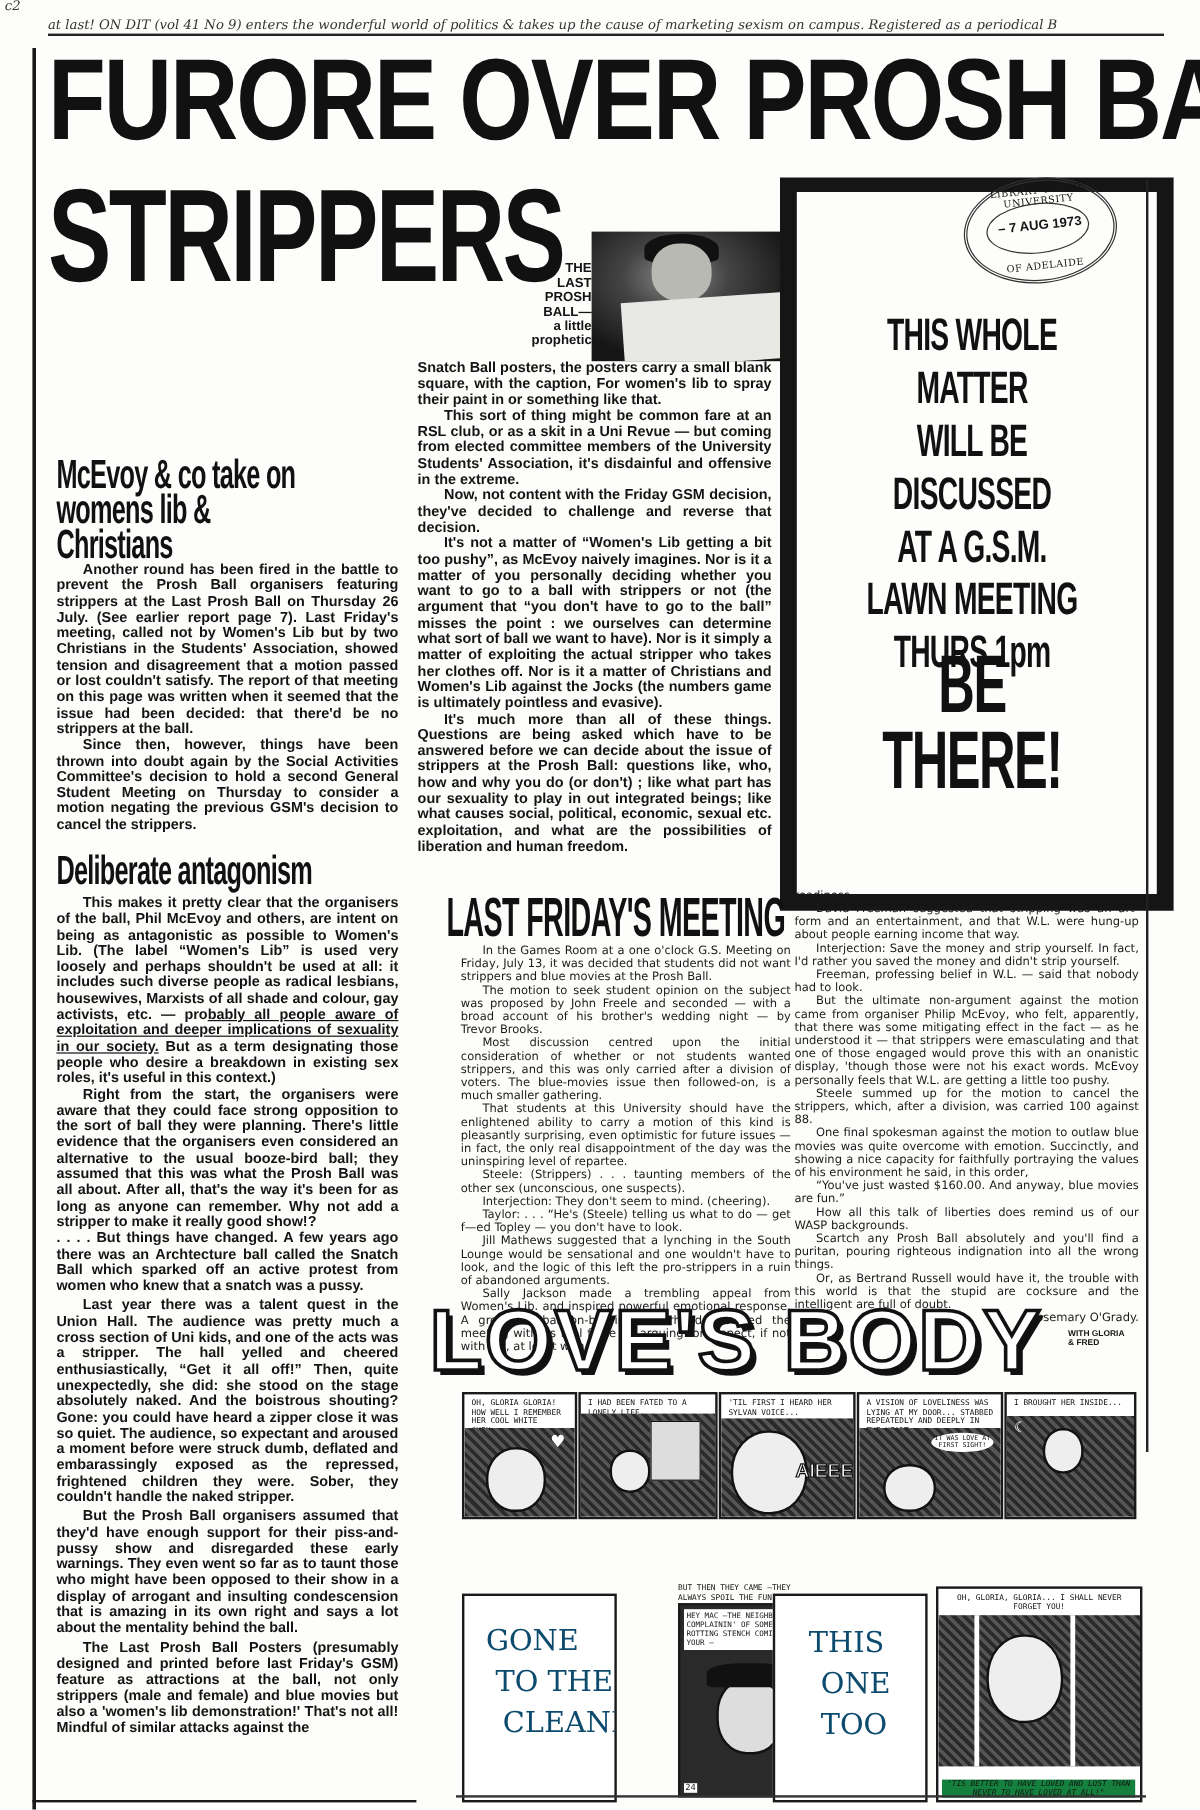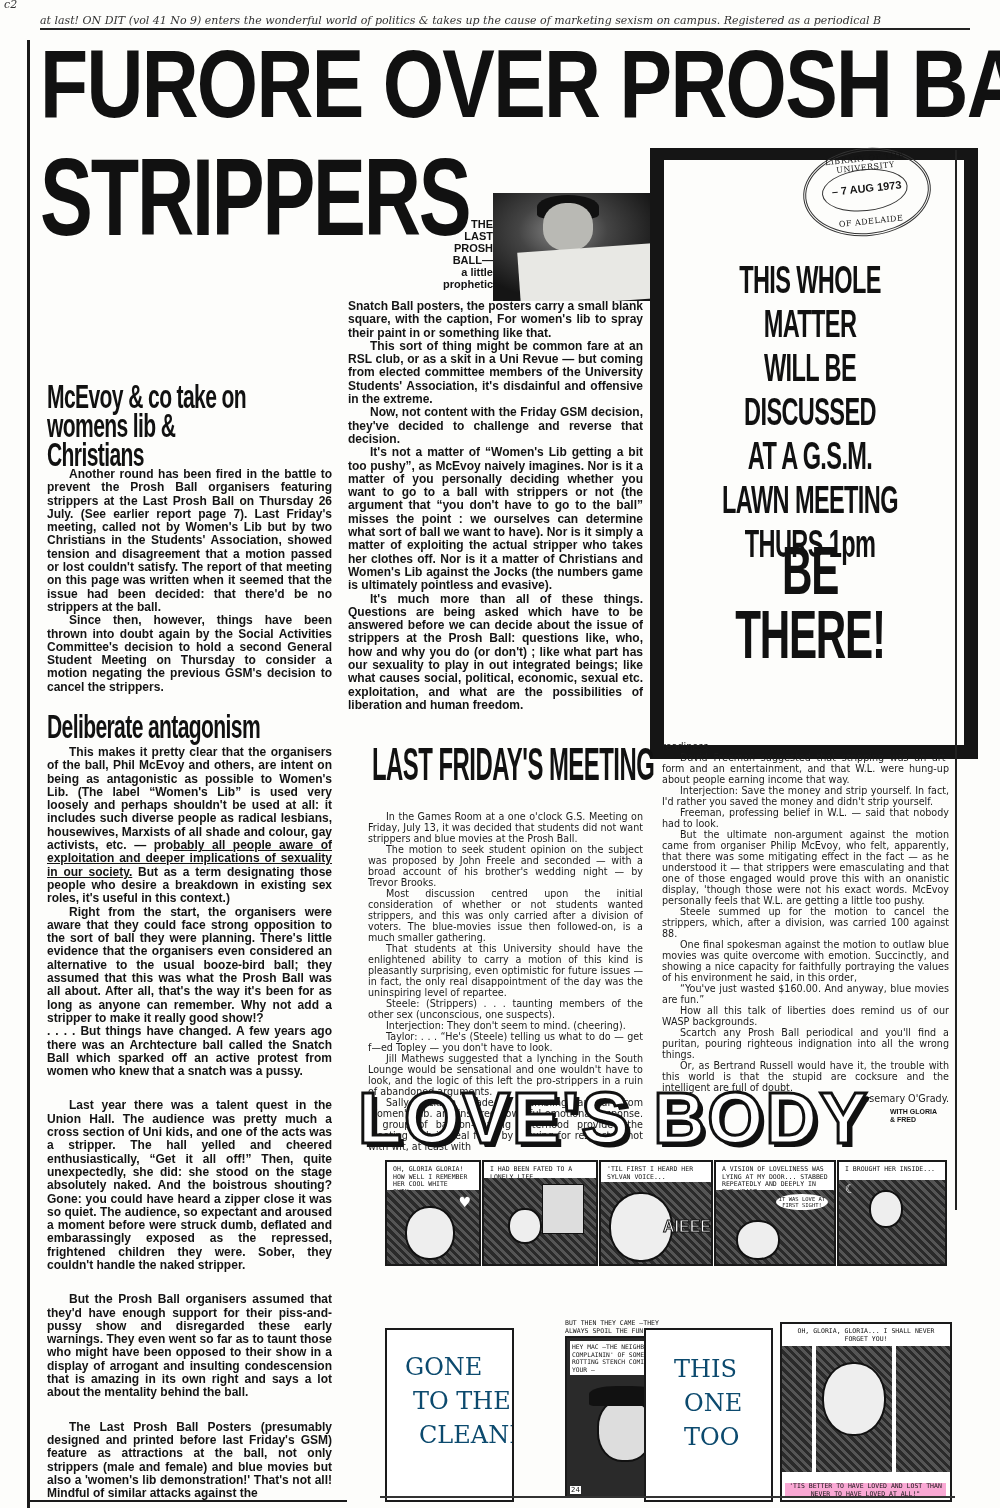--- a/index.html
+++ b/index.html
@@ -14,42 +14,42 @@
   .headline2{left:40px;top:142px;font-family:"Liberation Sans",sans-serif;font-weight:bold;font-size:110px;line-height:110px;letter-spacing:-3px;transform:scaleX(0.72);transform-origin:left top;white-space:nowrap;color:#111;}
   .photo{left:493px;top:193px;width:175px;height:108px;background:radial-gradient(ellipse at 40% 35%,#8a8a8a 0,#444 30%,#151515 70%);overflow:hidden;}
   .photo .sheet{position:absolute;left:26px;top:55px;width:135px;height:55px;background:#e8e8e4;transform:rotate(-4deg);}
   .photo .face{position:absolute;left:50px;top:10px;width:50px;height:48px;border-radius:45%;background:#b9b9b4;}
   .photo .hair{position:absolute;left:44px;top:2px;width:62px;height:24px;border-radius:50% 50% 20% 20%;background:#111;}
   .photo-rule{left:663px;top:200px;width:4px;height:102px;background:#111;}
   .caption{left:443px;top:218px;width:50px;text-align:right;font-family:"Liberation Sans",sans-serif;font-weight:bold;font-size:11px;line-height:12px;}
   .col{font-family:"Liberation Sans",sans-serif;font-weight:bold;font-size:12px;line-height:13.3px;text-align:justify;}
   .col p{margin:0;text-indent:22px;}
   .col p.noind{text-indent:0;}
-  .col p.gap{margin-top:21px;}
+  .col p.gap{margin-top:3px;}
   .col1{left:47px;top:468px;width:285px;}
   .col2{left:348px;top:300px;width:295px;}
   .subhead{font-family:"Liberation Sans",sans-serif;font-weight:bold;letter-spacing:-1px;transform-origin:left top;white-space:nowrap;color:#111;}
   .sh1{left:47px;top:382px;font-size:34px;line-height:29px;transform:scaleX(0.62);}
   .sh2{left:47px;top:710px;font-size:34px;line-height:32px;transform:scaleX(0.62);}
   .sh3{left:372px;top:742px;font-size:46px;line-height:44px;transform:scaleX(0.52);}
   .u{text-decoration:underline;}
   .box{left:650px;top:148px;width:300px;height:585px;border:14px solid #151515;border-top-width:12px;background:#fdfdfb;}
   .boxtext{font-family:"Liberation Sans",sans-serif;font-weight:bold;text-align:center;color:#111;transform:scaleX(0.62);}
   .bt1{left:660px;top:258px;width:300px;font-size:38px;line-height:44px;letter-spacing:-1px;}
   .bt2{left:660px;top:538px;width:300px;font-size:68px;line-height:64px;letter-spacing:-2px;}
   .stamp{left:803px;top:148px;width:122px;height:82px;border:3px double #333;border-radius:50%;transform:rotate(-6deg);}
   .stamp .inner{position:absolute;left:16px;top:18px;width:84px;height:40px;border:1.5px solid #333;border-radius:50%;}
   .stamp .date{position:absolute;left:0;top:31px;width:122px;text-align:center;font-family:"Liberation Sans",sans-serif;font-size:11px;font-weight:bold;}
   .stamp .arc-top{position:absolute;left:12px;top:3px;width:100px;text-align:center;font-family:"DejaVu Serif",serif;font-size:8px;letter-spacing:0.5px;}
   .stamp .arc-bot{position:absolute;left:12px;top:66px;width:100px;text-align:center;font-family:"DejaVu Serif",serif;font-size:8px;letter-spacing:0.5px;}
   .colsm{font-family:"DejaVu Sans",sans-serif;font-size:9.6px;line-height:11px;text-align:justify;color:#1a1a1a;}
   .colsm p{margin:0;text-indent:18px;}
   .colsm p.noind{text-indent:0;}
   .colsm .sig{text-align:right;text-indent:0;}
-  .col3{left:368px;top:787px;width:275px;margin-top:24px;}
+  .col3{left:384px;top:787px;width:275px;}
   .col4{left:662px;top:741px;width:287px;}
   .vrule{left:955px;top:150px;width:2px;height:1060px;background:#222;}
   .comic-title{left:358px;top:1082px;font-family:"Liberation Sans",sans-serif;font-weight:bold;font-size:72px;line-height:72px;color:#fff;-webkit-text-stroke:3px #111;text-shadow:4px 4px 0 #111;letter-spacing:2px;white-space:nowrap;}
   .comic-with{left:890px;top:1108px;font-family:"Liberation Sans",sans-serif;font-weight:bold;font-size:7px;line-height:8px;}
   .panel{position:absolute;border:2px solid #1a1a1a;background:#fff;overflow:hidden;}
   .panel .bubble{position:absolute;left:4px;top:3px;right:4px;font-family:"DejaVu Sans Mono",monospace;font-size:6.5px;line-height:7.5px;color:#111;background:#fff;padding:1px 2px;}
   .panel .hw{position:absolute;font-family:"DejaVu Serif",serif;font-size:24px;line-height:34px;color:#0c4a6e;}
   .art{position:absolute;left:0;right:0;bottom:0;background:repeating-linear-gradient(45deg,#2a2a2a 0 3px,#555 3px 6px);}
   .art .head{position:absolute;width:46px;height:50px;border-radius:48%;background:#eee;border:2px solid #111;}
   .comic-rule{left:380px;top:1496px;width:575px;height:2px;background:#333;}
@@ -144,21 +144,21 @@
 <div class="abs colsm col4">
   <p class="noind">readiness.</p>
   <p>David Freeman suggested that stripping was an art-form and an entertainment, and that W.L. were hung-up about people earning income that way.</p>
   <p>Interjection: Save the money and strip yourself. In fact, I'd rather you saved the money and didn't strip yourself.</p>
   <p>Freeman, professing belief in W.L. — said that nobody had to look.</p>
   <p>But the ultimate non-argument against the motion came from organiser Philip McEvoy, who felt, apparently, that there was some mitigating effect in the fact — as he understood it — that strippers were emasculating and that one of those engaged would prove this with an onanistic display, 'though those were not his exact words. McEvoy personally feels that W.L. are getting a little too pushy.</p>
   <p>Steele summed up for the motion to cancel the strippers, which, after a division, was carried 100 against 88.</p>
   <p>One final spokesman against the motion to outlaw blue movies was quite overcome with emotion. Succinctly, and showing a nice capacity for faithfully portraying the values of his environment he said, in this order,</p>
   <p>“You've just wasted $160.00. And anyway, blue movies are fun.”</p>
   <p>How all this talk of liberties does remind us of our WASP backgrounds.</p>
-  <p>Scartch any Prosh Ball periodical and you'll find a puritan, pouring righteous indignation into all the wrong things.</p>
+  <p>Scartch any Prosh Ball absolutely and you'll find a puritan, pouring righteous indignation into all the wrong things.</p>
   <p>Or, as Bertrand Russell would have it, the trouble with this world is that the stupid are cocksure and the intelligent are full of doubt.</p>
   <p class="sig">Rosemary O'Grady.</p>
 </div>
 
 <div class="abs comic-title">LOVE'S BODY</div>
 <div class="abs comic-with" style="width:50px;">WITH GLORIA &amp; FRED</div>
 
 <div class="panel" style="left:385px;top:1160px;width:92px;height:102px;">
   <div class="bubble">OH, GLORIA GLORIA! HOW WELL I REMEMBER HER COOL WHITE SKIN...</div>
   <div class="art" style="top:28px;">
@@ -218,15 +218,15 @@
     <div style="padding-left:10px;">TOO</div>
   </div>
 </div>
 <div class="panel" style="left:780px;top:1322px;width:168px;height:176px;text-align:center;">
   <div class="bubble">OH, GLORIA, GLORIA... I SHALL NEVER FORGET YOU!</div>
   <div class="art" style="top:22px;bottom:28px;">
     <div class="head" style="left:40px;top:16px;width:60px;height:70px;"></div>
     <div style="position:absolute;left:30px;top:0;width:4px;bottom:0;background:#fff;"></div>
     <div style="position:absolute;left:110px;top:0;width:4px;bottom:0;background:#fff;"></div>
   </div>
-  <div style="position:absolute;left:3px;bottom:2px;right:4px;font-family:'DejaVu Sans Mono',monospace;font-size:6.5px;line-height:7.5px;background:#f9a8d4;">'TIS BETTER TO HAVE LOVED AND LOST THAN NEVER TO HAVE LOVED AT ALL!"</div>
+  <div style="position:absolute;left:3px;bottom:2px;right:4px;font-family:'DejaVu Sans Mono',monospace;font-size:6.5px;line-height:7.5px;background:#15803d;font-style:italic;">'TIS BETTER TO HAVE LOVED AND LOST THAN NEVER TO HAVE LOVED AT ALL!"</div>
 </div>
 <div class="abs comic-rule"></div>
 
 </body></html>

